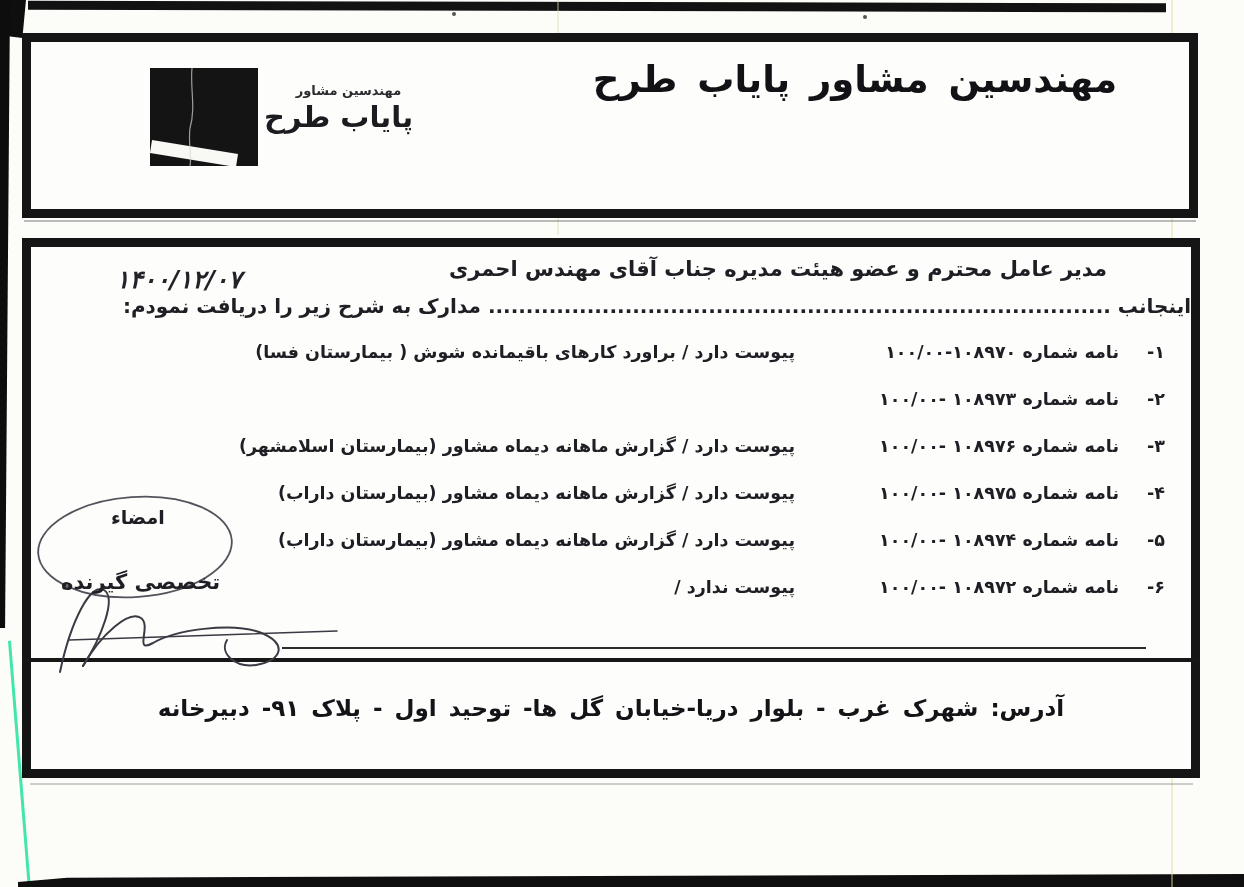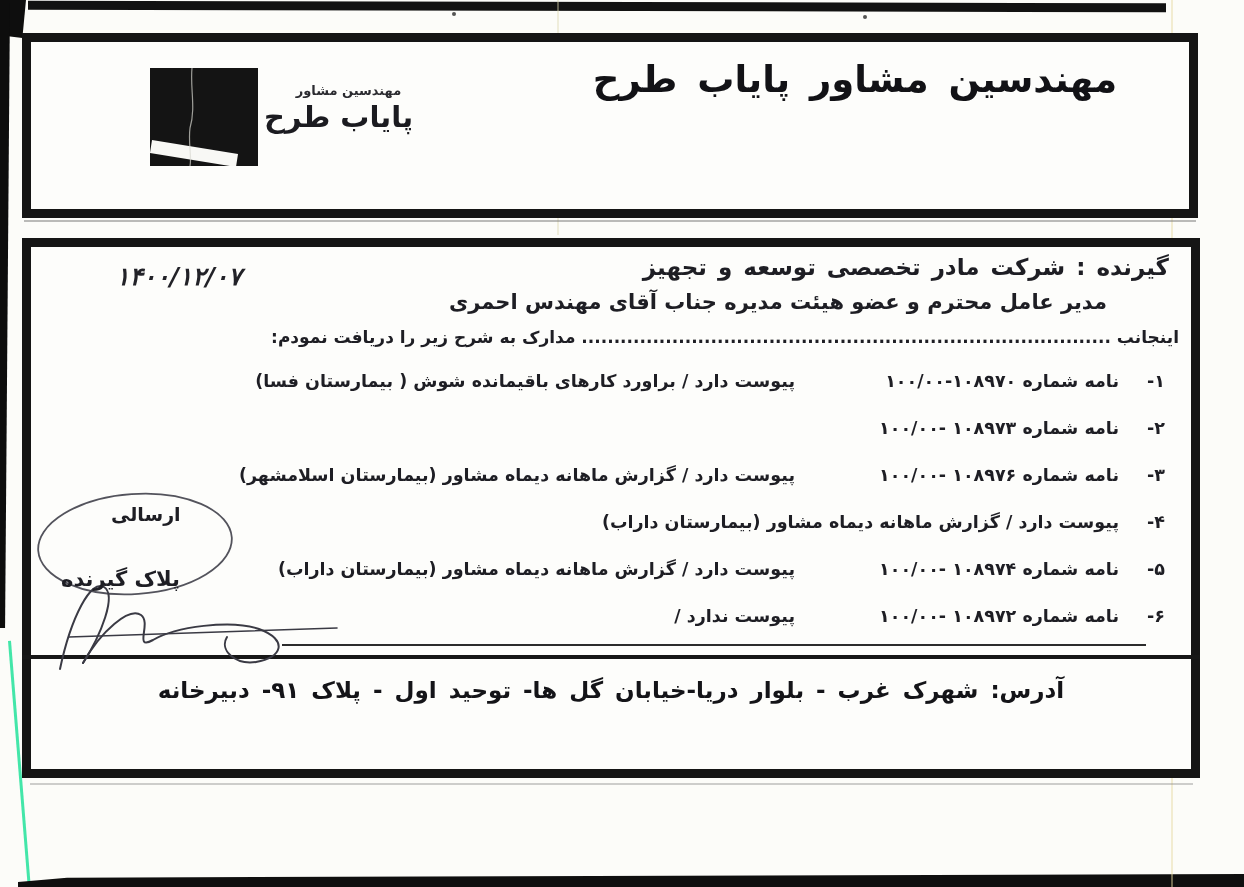--- a/index.html
+++ b/index.html
@@ -29,32 +29,32 @@
   .logo-top-text{left:225px;top:42px;width:185px;text-align:center;font-size:13px;font-weight:700;color:#2b2b30;line-height:1.1;}
   .logo-bottom-text{left:205px;top:58px;width:205px;text-align:center;font-size:29px;font-weight:700;color:#1b1b20;line-height:1.2;}
   .company-title{left:490px;top:16px;width:668px;text-align:center;font-size:37px;font-weight:700;color:#121216;word-spacing:7px;}
   .form-title{left:490px;top:104px;width:668px;text-align:center;font-size:22px;font-weight:700;color:#17171c;word-spacing:4px;}
   
   .main-box{left:22px;top:238px;width:1178px;height:540px;border:9px solid #151515;box-sizing:border-box;background:#fdfdfb;}
   .box-inner{position:relative;width:100%;height:100%;font-weight:700;}
   .recipient-line{margin:7px 22px 0 0;text-align:right;font-size:23px;word-spacing:3px;white-space:nowrap;}
   .date{left:42px;top:8px;font-size:25px;font-style:italic;font-weight:700;color:#222228;letter-spacing:1px;margin-left:43px;}
   .manager-line{margin:10px 84px 0 0;text-align:right;font-size:21px;white-space:nowrap;}
-  .receipt-line{margin:13px 12px 0 0;text-align:right;font-size:17px;white-space:nowrap;}
+  .receipt-line{margin:13px 0 0 0;text-align:right;font-size:20px;white-space:nowrap;}
   .receipt-line .dots{letter-spacing:1px;}
   
   .rows{margin-top:10px;padding-right:26px;}
   .row{display:flex;align-items:center;height:47px;font-size:17.5px;white-space:nowrap;}
   .cell-no{width:46px;flex:none;}
   .cell-letter{width:296px;flex:none;margin-left:28px;}
   .cell-desc{flex:1;}
   
   .line-thin{left:251px;top:390px;width:864px;height:2px;background:#2c2c2c;}
   .divider{left:-9px;right:-9px;top:401px;height:4px;background:#171717;}
-  .address-area{left:0;right:0;top:405px;bottom:0;display:flex;justify-content:center;align-items:flex-start;padding-top:18px;}
+  .address-area{left:0;right:0;top:405px;bottom:0;display:flex;justify-content:center;align-items:flex-start;padding-top:33px;}
   .address-text{font-size:23px;font-weight:700;color:#141418;word-spacing:4px;white-space:nowrap;}
   
   .signature{left:4px;top:233px;width:335px;height:200px;}
   .sig-svg{position:absolute;left:0;top:0;}
   .stamp-label{left:76px;top:16px;font-size:19px;font-weight:700;}
   .receiver-label{left:26px;top:80px;font-size:21px;font-weight:700;}
 </style>
 </head>
 <body>
 
@@ -82,21 +82,20 @@
     </svg>
   </div>
   <div class="abs logo-top-text">مهندسین مشاور</div>
   <div class="abs logo-bottom-text">پایاب طرح</div>
   <div class="abs company-title">مهندسین مشاور پایاب طرح</div>
 </div>
 
 <div class="abs main-box">
   <div class="box-inner">
 
-    <div class="recipient-line">گیرنده : شرکت مادر تخصصی توسعه و تجهیز</div>
     <div class="abs date"><span dir="ltr">۱۴۰۰/۱۲/۰۷</span></div>
 
     <div class="manager-line">مدیر عامل محترم و عضو هیئت مدیره جناب آقای مهندس احمری</div>
 
     <div class="receipt-line">
       <span>اینجانب</span>
       <span class="dots">..................................................................................</span>
       <span>مدارک به شرح زیر را دریافت نمودم:</span>
     </div>
 
@@ -122,20 +121,24 @@
     <span class="cell-no">۳-</span>
     <span class="cell-letter">
       <span>نامه شماره</span>
       <span dir="ltr">۱۰۰/۰۰- ۱۰۸۹۷۶</span>
     </span>
     <span class="cell-desc">پیوست دارد / گزارش ماهانه دیماه مشاور (بیمارستان اسلامشهر)</span>
   </div>
 
   <div class="row">
     <span class="cell-no">۴-</span>
+    <span class="cell-letter">
+      <span>نامه شماره</span>
+      <span dir="ltr">۱۰۰/۰۰- ۱۰۸۹۷۵</span>
+    </span>
     <span class="cell-desc">پیوست دارد / گزارش ماهانه دیماه مشاور (بیمارستان داراب)</span>
   </div>
 
   <div class="row">
     <span class="cell-no">۵-</span>
     <span class="cell-letter">
       <span>نامه شماره</span>
       <span dir="ltr">۱۰۰/۰۰- ۱۰۸۹۷۴</span>
     </span>
     <span class="cell-desc">پیوست دارد / گزارش ماهانه دیماه مشاور (بیمارستان داراب)</span>
@@ -158,18 +161,18 @@
       <div class="address-text">آدرس: شهرک غرب - بلوار دریا-خیابان گل ها- توحید اول - پلاک ۹۱- دبیرخانه</div>
     </div>
 
     <div class="abs signature">
       <svg class="sig-svg" width="335" height="200" viewBox="0 0 335 200" xmlns="http://www.w3.org/2000/svg">
         <ellipse cx="100" cy="57" rx="97" ry="50" fill="none" stroke="#44444e" stroke-width="1.8" transform="rotate(-4 100 57)" opacity=".92"></ellipse>
         <path d="M25,182 C36,130 56,92 69,100 C82,108 66,148 48,176" fill="none" stroke="#3a3a44" stroke-width="2" stroke-linecap="round"></path>
         <path d="M48,176 C66,144 94,120 106,128 C117,136 98,164 118,153 C140,140 196,132 224,142 C254,153 247,171 221,175 C200,178 184,163 192,150" fill="none" stroke="#3a3a44" stroke-width="2" stroke-linecap="round"></path>
         <path d="M34,150 L302,141" fill="none" stroke="#3a3a44" stroke-width="1.6" stroke-linecap="round"></path>
       </svg>
-      <div class="abs stamp-label">ارسالی</div>
-      <div class="abs receiver-label">پلاک گیرنده</div>
+      <div class="abs stamp-label">امضاء</div>
+      <div class="abs receiver-label">تخصصی گیرنده</div>
     </div>
 
   </div>
 </div>
 
 </body></html>

